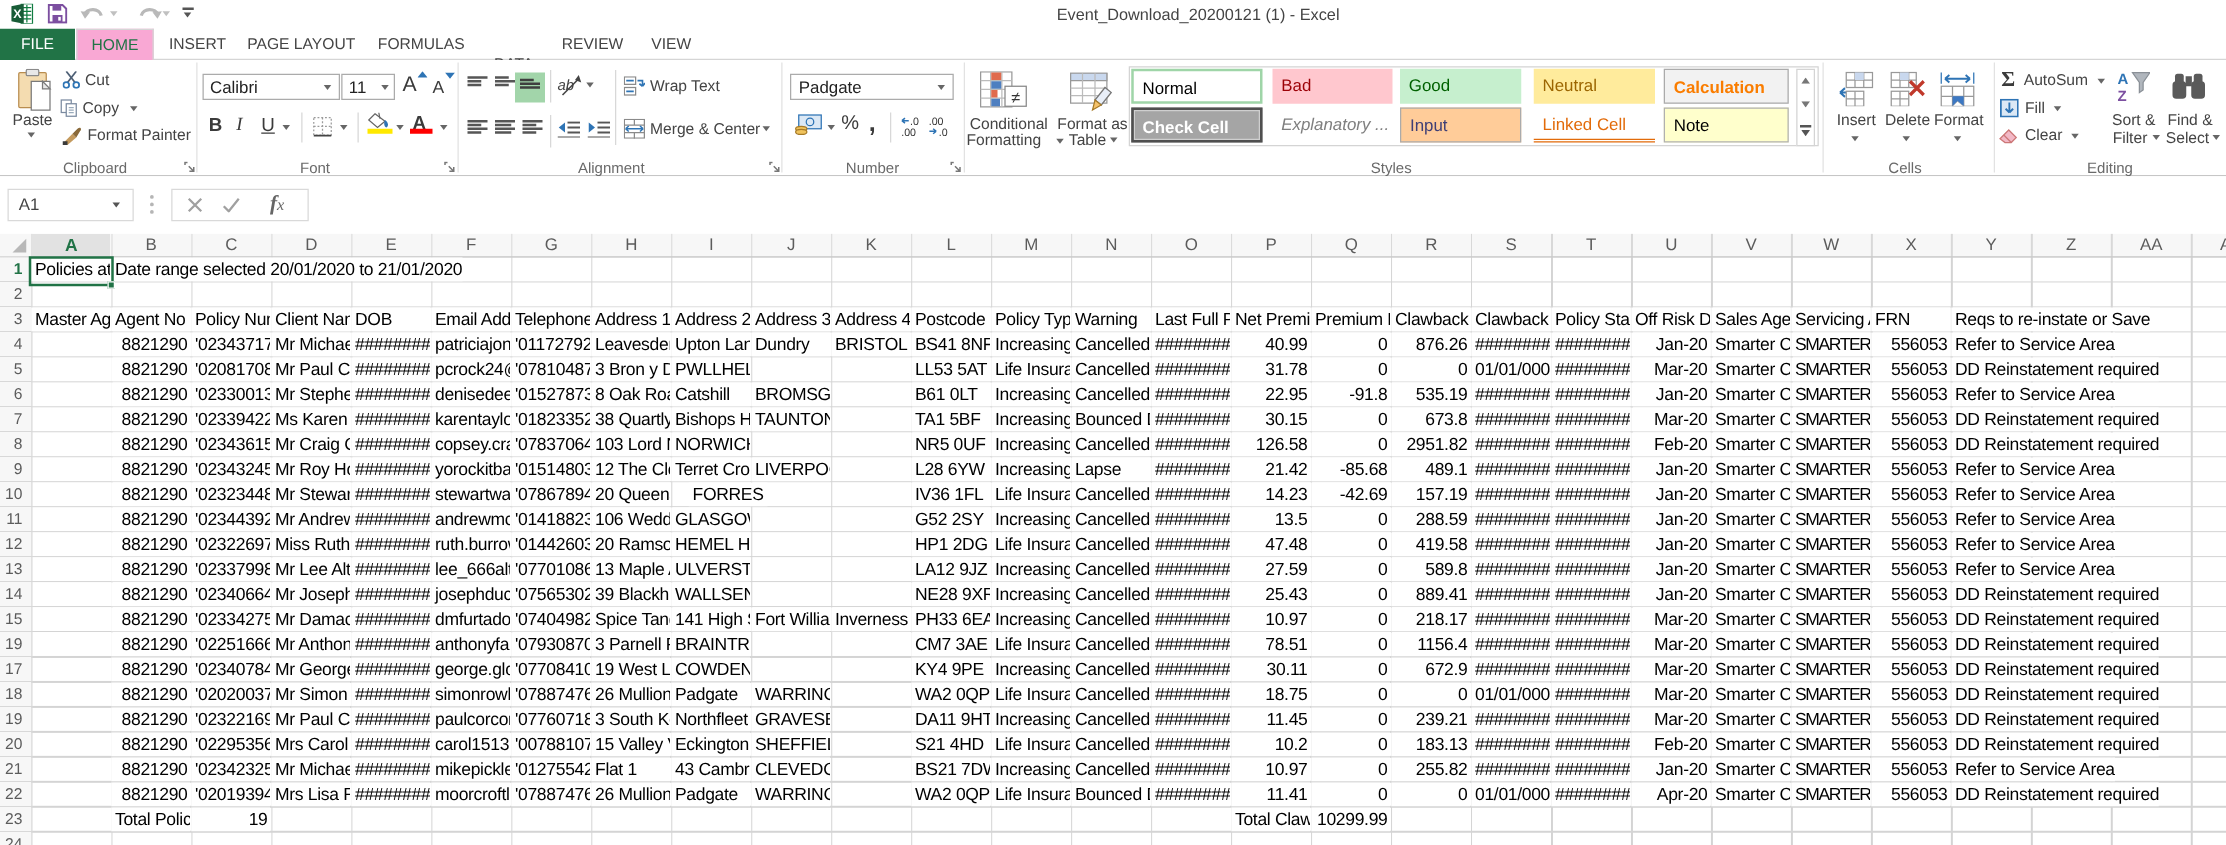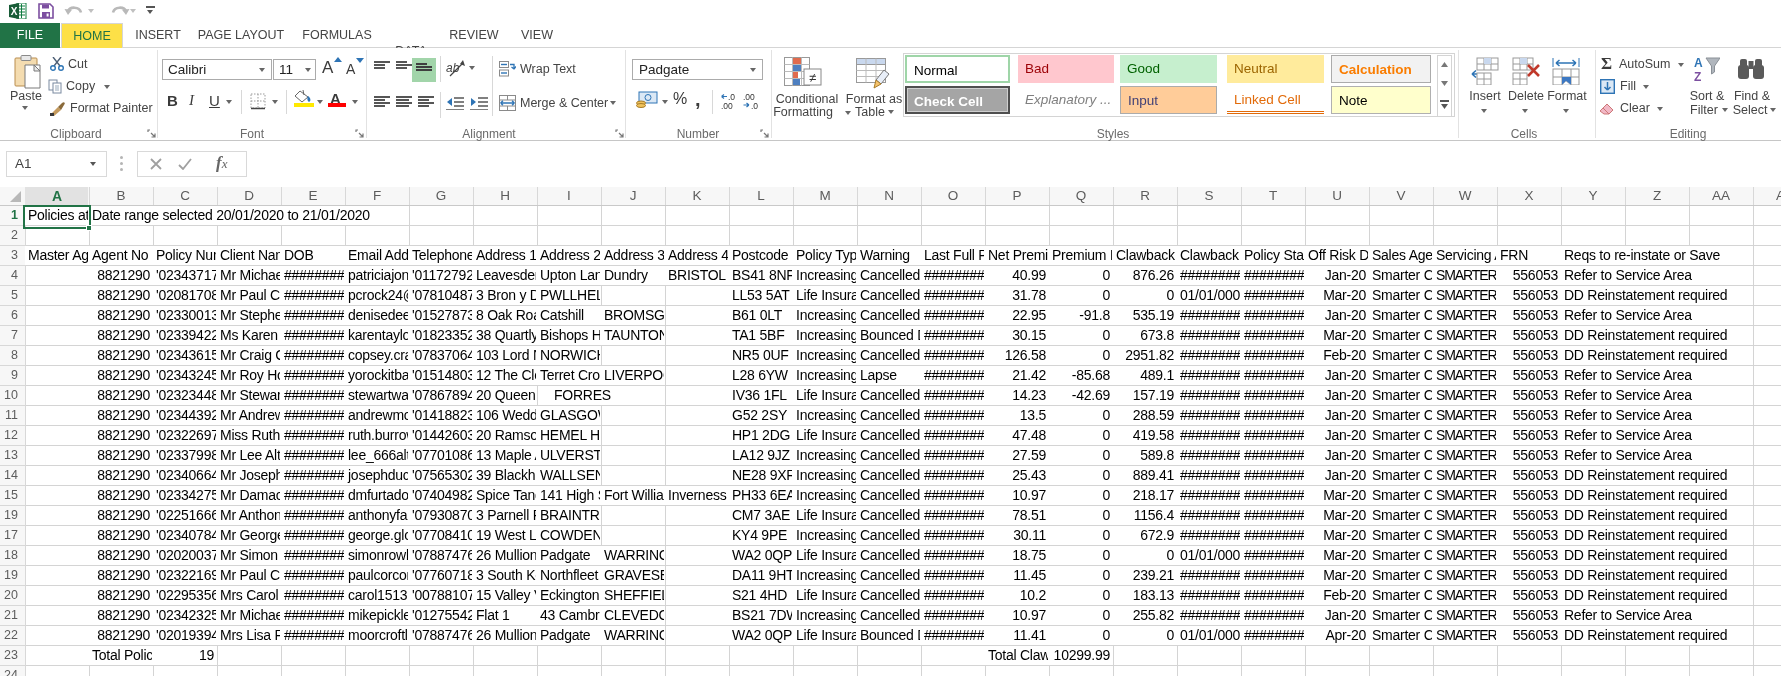--- a/index.html
+++ b/index.html
@@ -39,25 +39,26 @@
       <path d="M0.5 6 L4 12 L8 6.8 Z" fill="#b9b9b9"></path>
     </svg>
 <div class="dd" style="left:88px;top:9px;border-top-color:#c0c0c0;border-left-width:3px;border-right-width:3px"></div>
 <svg class="ab" style="left:108px;top:3px" width="22" height="15" viewBox="0 0 22 15">
       <path d="M18.5 9 A 7 6.2 0 0 0 5 9.5" fill="none" stroke="#b9b9b9" stroke-width="2.6"></path>
       <path d="M21.5 6 L18 12 L14 6.8 Z" fill="#b9b9b9"></path>
     </svg>
 <div class="dd" style="left:130px;top:9px;border-top-color:#c0c0c0;border-left-width:3px;border-right-width:3px"></div>
 <div class="ab" style="left:146px;top:6px;width:9px;height:1.5px;background:#555"></div>
 <div class="dd" style="left:147px;top:10px;border-left-width:3.5px;border-right-width:3.5px;border-top-width:4px;border-top-color:#555"></div>
+<div class="tx" style="left:136px;right:0;top:4px;text-align:center;font-size:13px;color:#444">Event_Download_20200121 (1) - Excel</div>
 </div>
 <div class="ab" style="left:0;top:23px;width:1781px;height:25px;background:#fff">
 <div class="ab" style="left:0;top:24px;width:1781px;height:1px;background:#d5d5d5"></div>
 <div class="ab" style="left:0;top:0;width:60px;height:25px;background:#217346;color:#fff;font-size:12.5px;text-align:center;line-height:25px">FILE</div>
-<div class="ab" style="left:61px;top:0;width:62px;height:25px;background:#fde047;border:1px solid #d5d5d5;border-bottom:none;box-sizing:border-box;color:#217346;font-size:12.5px;text-align:center;line-height:25px">HOME</div>
+<div class="ab" style="left:61px;top:0;width:62px;height:25px;background:#f9a8d4;border:1px solid #d5d5d5;border-bottom:none;box-sizing:border-box;color:#217346;font-size:12.5px;text-align:center;line-height:25px">HOME</div>
 <div class="tx" style="left:158px;top:0;height:25px;line-height:25px;font-size:12.5px;color:#444;transform:translateX(-50%)">INSERT</div>
 <div class="tx" style="left:241px;top:0;height:25px;line-height:25px;font-size:12.5px;color:#444;transform:translateX(-50%)">PAGE LAYOUT</div>
 <div class="tx" style="left:337px;top:0;height:25px;line-height:25px;font-size:12.5px;color:#444;transform:translateX(-50%)">FORMULAS</div>
 <div class="tx" style="left:411px;top:16px;height:25px;line-height:25px;font-size:12.5px;color:#444;transform:translateX(-50%)">DATA</div>
 <div class="tx" style="left:474px;top:0;height:25px;line-height:25px;font-size:12.5px;color:#444;transform:translateX(-50%)">REVIEW</div>
 <div class="tx" style="left:537px;top:0;height:25px;line-height:25px;font-size:12.5px;color:#444;transform:translateX(-50%)">VIEW</div>
 </div>
 <div class="ab" style="left:0;top:48px;width:1781px;height:93px;background:#fff;border-bottom:1px solid #c6c6c6;box-sizing:border-box">
 <div class="vdiv" style="left:157px;top:2px"></div>
 <div class="vdiv" style="left:366px;top:2px"></div>

